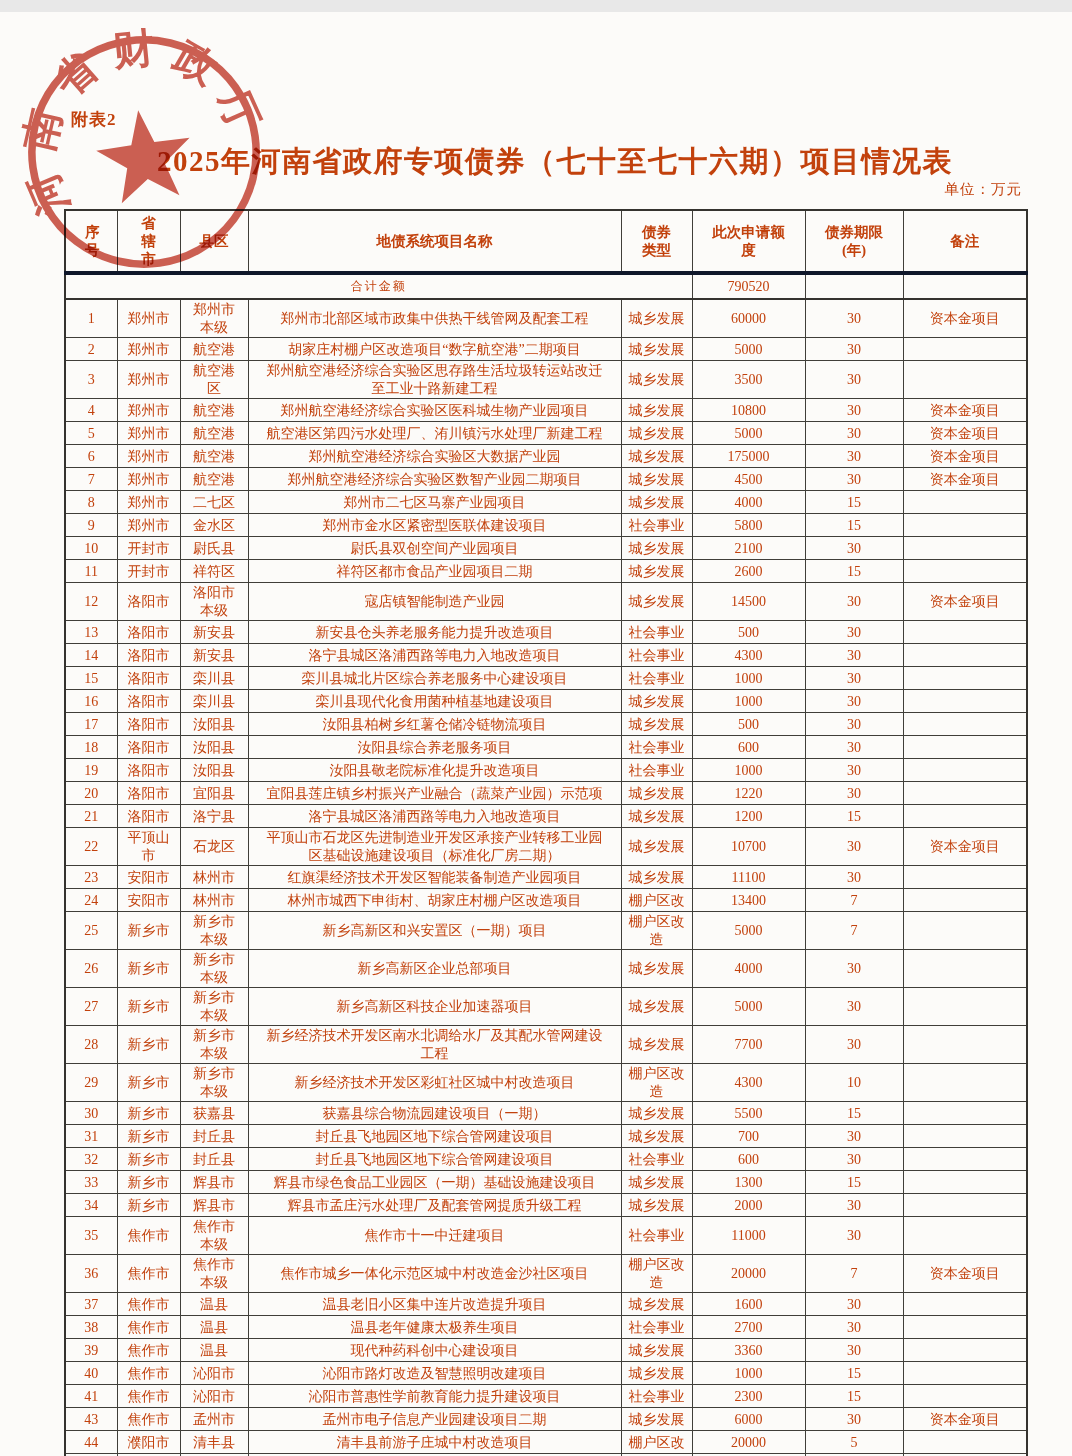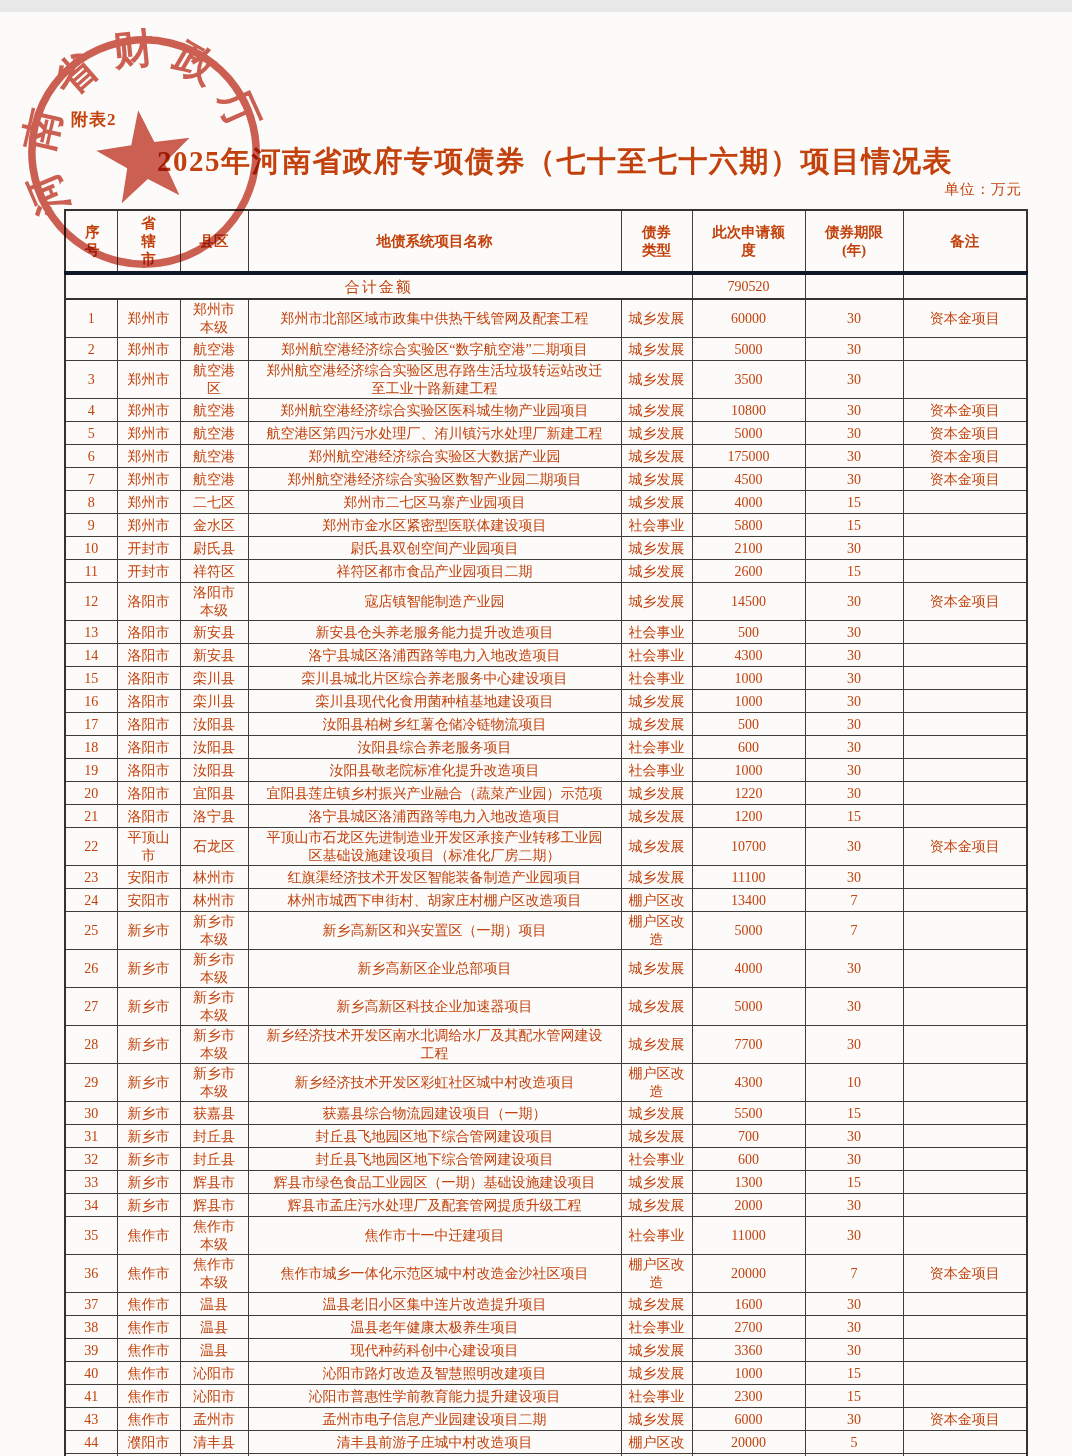--- a/index.html
+++ b/index.html
@@ -33,21 +33,21 @@
     text-align:center;vertical-align:middle;
     font-size:14px;line-height:1.25;
     white-space:pre-line;
     overflow:hidden;
   }
   table.projects th{
     font-size:14.5px;font-weight:bold;height:24px;padding:3px 19px;
     border-bottom:4px solid #0f172a;
   }
   tr.total-row td{height:21px;border-bottom:2px solid #35332f;}
-  tr.total-row td.total-label{font-size:15px;letter-spacing:2px;}
+  tr.total-row td.total-label{font-size:12px;letter-spacing:2px;}
   tbody.data-rows td{height:20px;}
   
   .seal{
     position:absolute;left:20px;top:16px;width:248px;height:248px;
     mix-blend-mode:multiply;opacity:.88;
     pointer-events:none;
   }
 </style>
 </head>
 <body>
@@ -100,21 +100,21 @@
       <td>郑州市北部区域市政集中供热干线管网及配套工程</td>
       <td>城乡发展</td>
       <td>60000</td>
       <td>30</td>
       <td>资本金项目</td>
     </tr>
         <tr>
       <td>2</td>
       <td>郑州市</td>
       <td>航空港</td>
-      <td>郑州航空港经济综合实验区“数字航空港”二期项目</td>
+      <td>胡家庄村棚户区改造项目“数字航空港”二期项目</td>
       <td>城乡发展</td>
       <td>5000</td>
       <td>30</td>
       <td></td>
     </tr>
         <tr>
       <td>3</td>
       <td>郑州市</td>
       <td>航空港
 区</td>

